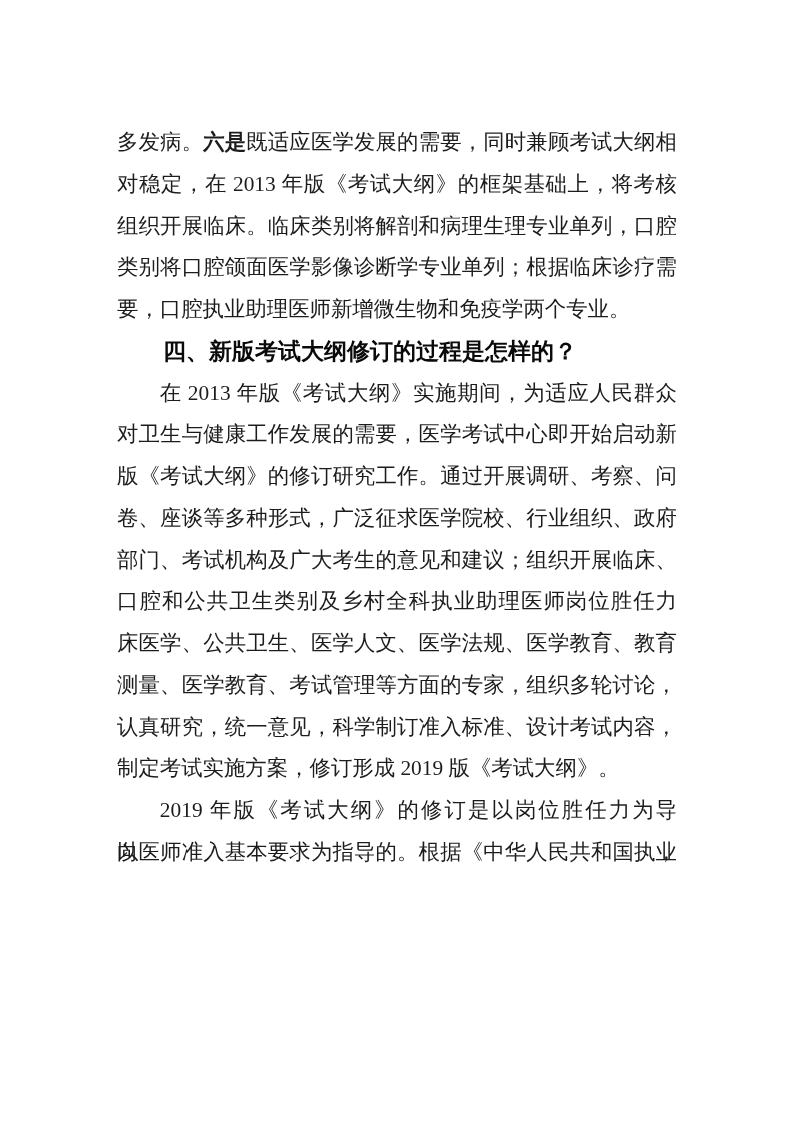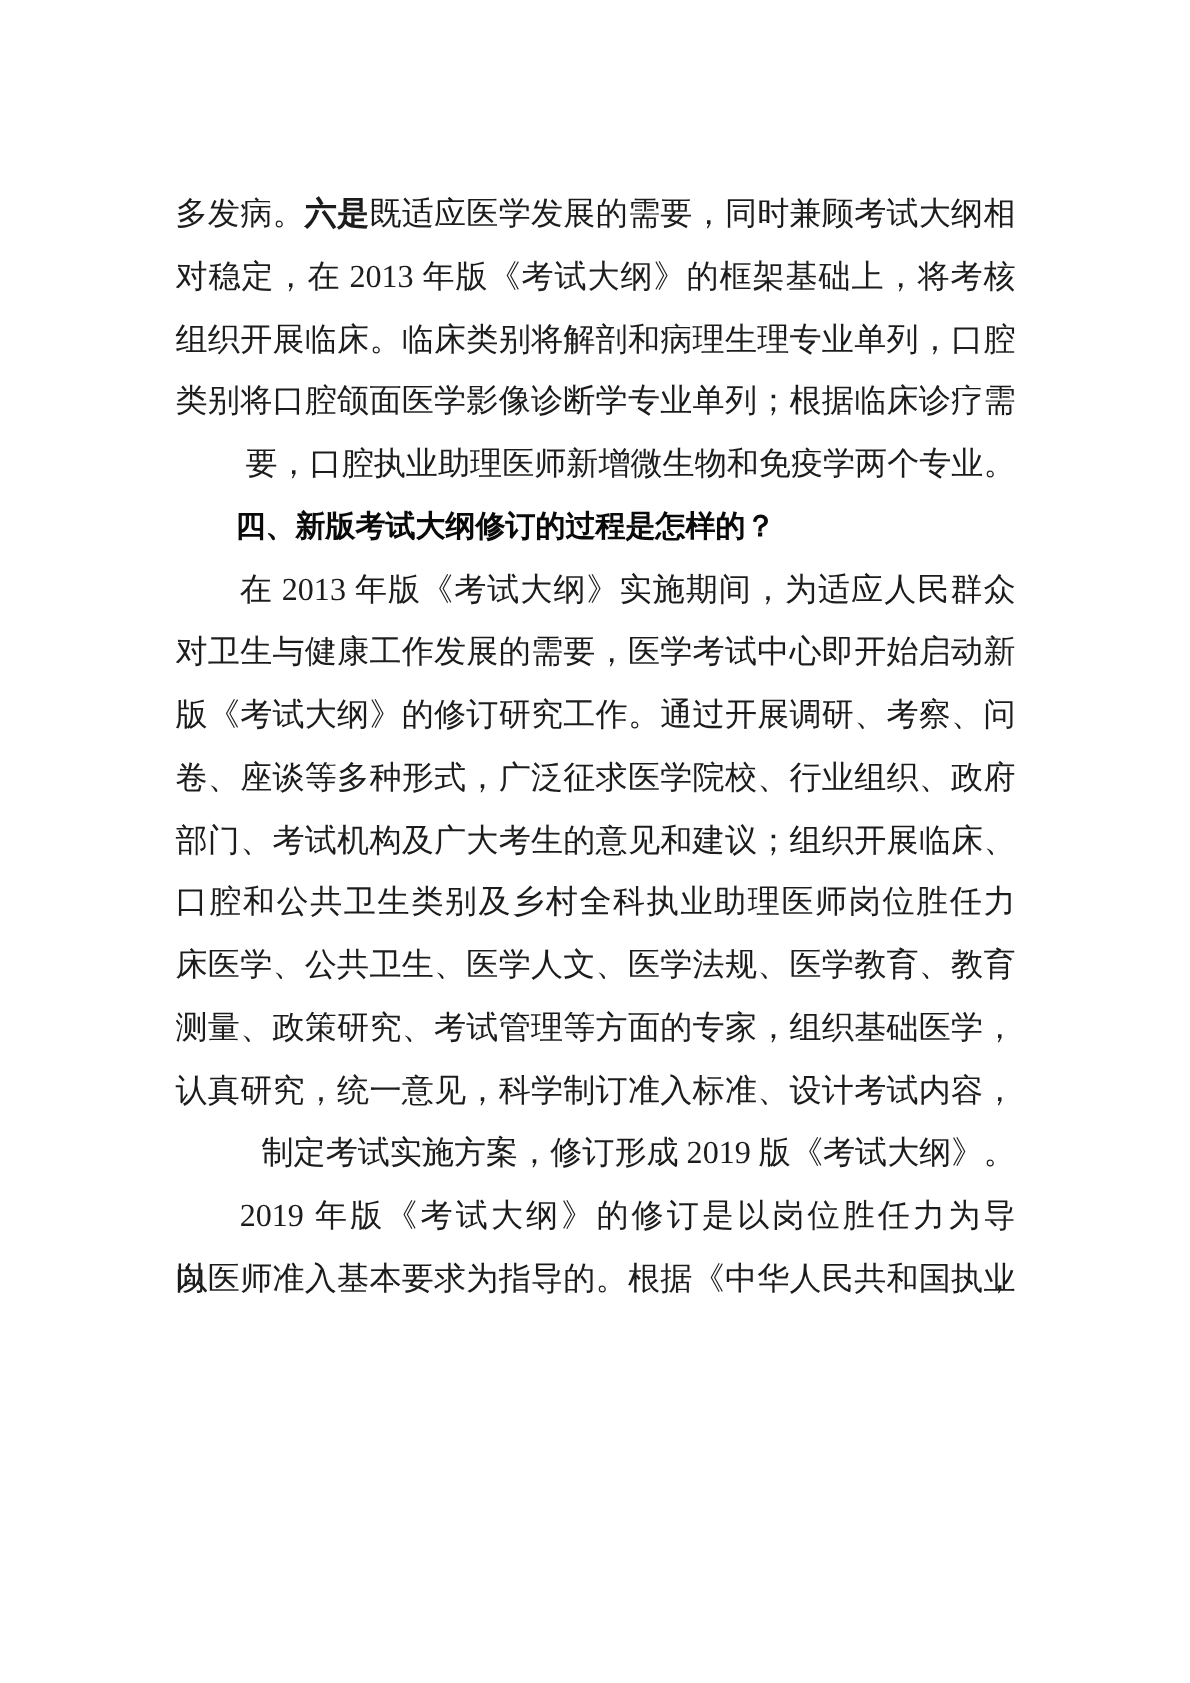--- a/index.html
+++ b/index.html
@@ -25,31 +25,31 @@
   }
   
   .just{
     white-space:normal;
     text-align:justify;
     text-align-last:justify;
     text-justify:inter-character;
   }
   
   .end{
-    text-align:right;
+    text-align:left;
   }
   
   .indent{
     text-indent:2em;
   }
   .heading{
     font-family:Liberation Serif, serif;
     font-weight:700;
     color:#0a0a0a;
-    font-size:20px;
+    font-size:23px;
     text-indent:2em;
     text-align:left;
     white-space:nowrap;
   }
   .bold-run{
     font-weight:700;
   }
 </style>
 </head>
 <body>
@@ -66,21 +66,21 @@
 
     <div class="line heading">四、新版考试大纲修订的过程是怎样的？</div>
 
     <div class="line just indent">在 2013 年版《考试大纲》实施期间，为适应人民群众</div>
     <div class="line just">对卫生与健康工作发展的需要，医学考试中心即开始启动新</div>
     <div class="line just">版《考试大纲》的修订研究工作。通过开展调研、考察、问</div>
     <div class="line just">卷、座谈等多种形式，广泛征求医学院校、行业组织、政府</div>
     <div class="line just">部门、考试机构及广大考生的意见和建议；组织开展临床、</div>
     <div class="line just">口腔和公共卫生类别及乡村全科执业助理医师岗位胜任力</div>
     <div class="line just">床医学、公共卫生、医学人文、医学法规、医学教育、教育</div>
-    <div class="line just">测量、政策研究、考试管理等方面的专家，组织基础医学，</div>
+    <div class="line just">测量、医学教育、考试管理等方面的专家，组织多轮讨论，</div>
     <div class="line just">认真研究，统一意见，科学制订准入标准、设计考试内容，</div>
     <div class="line end">制定考试实施方案，修订形成 2019 版《考试大纲》。</div>
 
 
     <div class="line just indent">2019 年版《考试大纲》的修订是以岗位胜任力为导向，</div>
     <div class="line just">以医师准入基本要求为指导的。根据《中华人民共和国执业</div>
 
   </div>
 </div>
 

